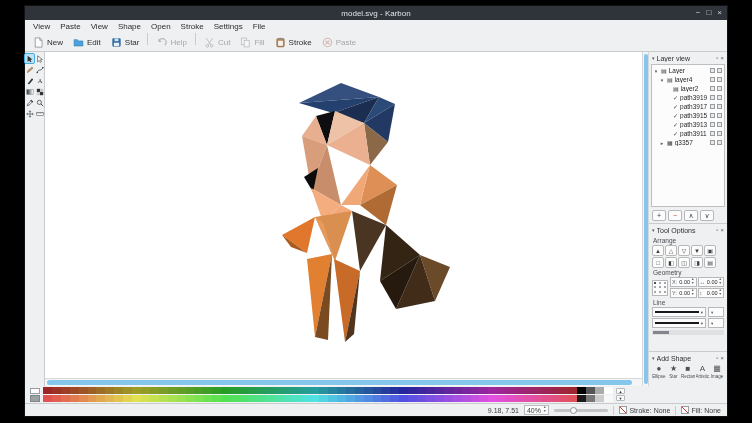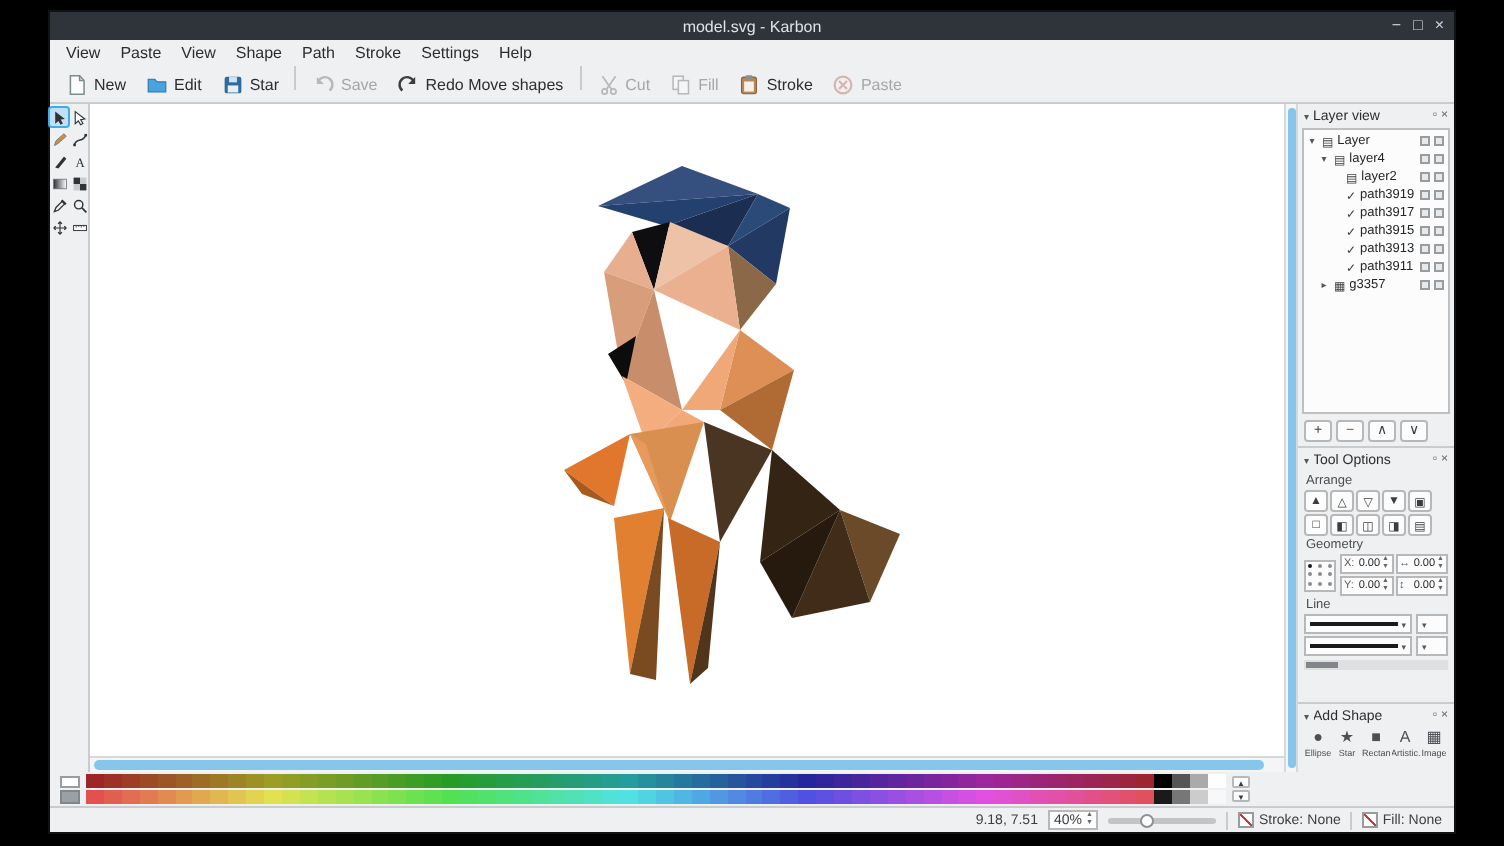--- a/index.html
+++ b/index.html
@@ -124,24 +124,24 @@
         <span>□</span>
         <span>×</span>
       </span>
   </div>
 
   <div class="menubar">
       <div class="menu-item">View</div>
       <div class="menu-item">Paste</div>
       <div class="menu-item">View</div>
       <div class="menu-item">Shape</div>
-      <div class="menu-item">Path</div>
+      <div class="menu-item">Open</div>
       <div class="menu-item">Stroke</div>
       <div class="menu-item">Settings</div>
-      <div class="menu-item">Help</div>
+      <div class="menu-item">File</div>
     </div>
 
   <div class="toolbar">
       <div class="tb-btn">
         <span class="tb-ico">
           <svg viewBox="0 0 10 10">
             <path d="M2 .8h4.2L8.2 3v6.2H2z" fill="#fdfdfd" stroke="#7f8c8d" stroke-width=".7"></path>
             <path d="M6.2.8V3h2" fill="none" stroke="#7f8c8d" stroke-width=".7"></path>
           </svg>
         </span>
@@ -166,30 +166,21 @@
         <span>Star</span>
       </div>
       <div class="tb-sep"></div>
       <div class="tb-btn disabled">
         <span class="tb-ico">
           <svg viewBox="0 0 10 10">
             <path d="M8 7.5A3.4 3.4 0 1 0 2.8 3.4" fill="none" stroke="#5c6165" stroke-width="1.1"></path>
             <path d="M2.2 1.4v3.2h3.2z" fill="#5c6165"></path>
           </svg>
         </span>
-        <span>Save</span>
-      </div>
-      <div class="tb-btn">
-        <span class="tb-ico">
-          <svg viewBox="0 0 10 10">
-            <path d="M2 7.5A3.4 3.4 0 1 1 7.2 3.4" fill="none" stroke="#3b3e40" stroke-width="1.1"></path>
-            <path d="M7.8 1.4v3.2H4.6z" fill="#3b3e40"></path>
-          </svg>
-        </span>
-        <span>Redo Move shapes</span>
+        <span>Help</span>
       </div>
       <div class="tb-sep"></div>
       <div class="tb-btn disabled">
         <span class="tb-ico">
           <svg viewBox="0 0 10 10">
             <path d="M2 1l4.2 6M8 1 3.8 7" stroke="#5c6165" stroke-width=".8" fill="none"></path>
             <circle cx="3" cy="8" r="1.2" fill="none" stroke="#5c6165" stroke-width=".8"></circle>
             <circle cx="7" cy="8" r="1.2" fill="none" stroke="#5c6165" stroke-width=".8"></circle>
           </svg>
         </span>

